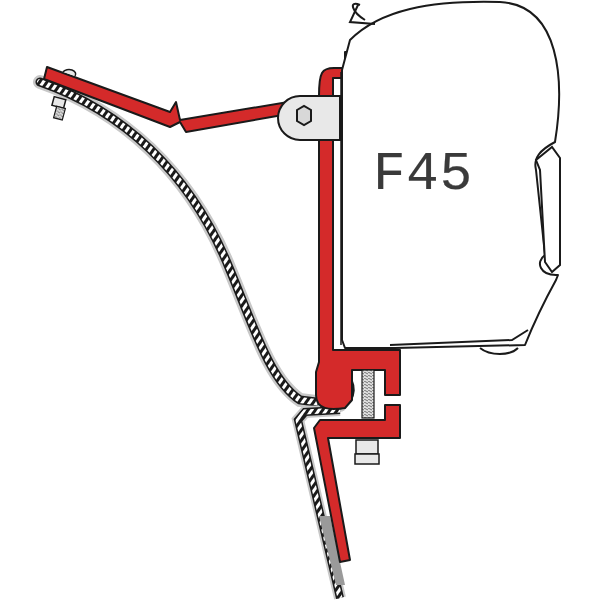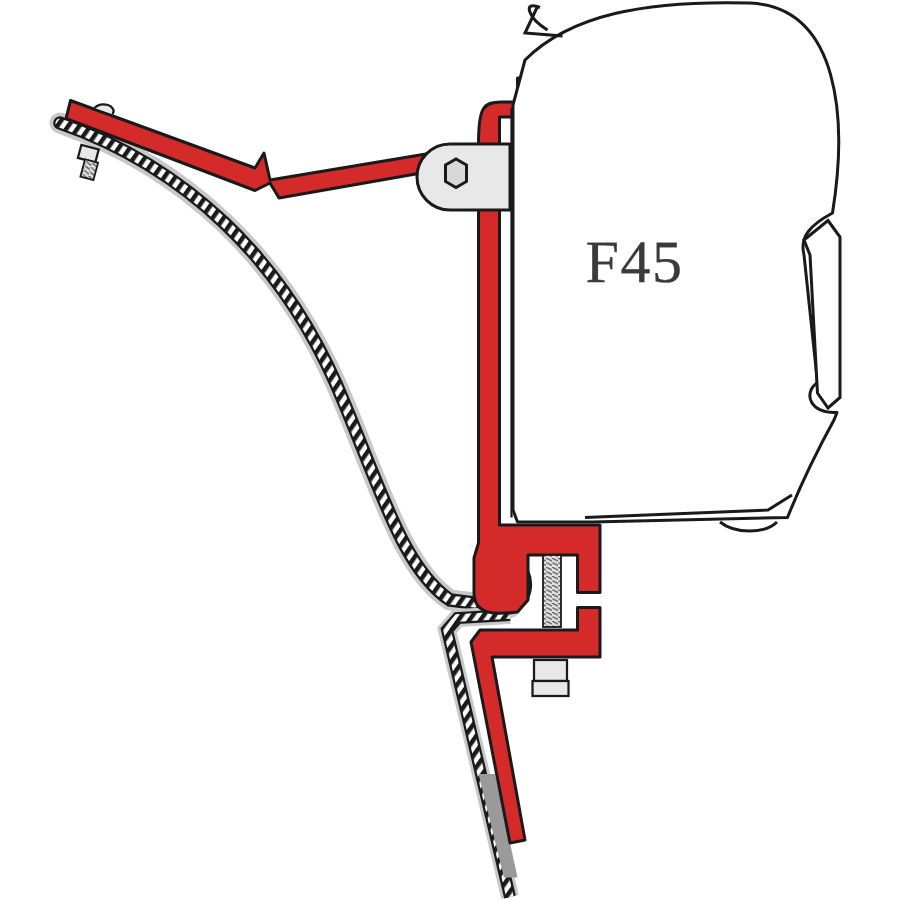--- a/index.html
+++ b/index.html
@@ -1,19 +1,19 @@
 <!DOCTYPE html>
 <html><head>
 <meta charset="utf-8">
 <style>
   html, body { margin: 0; padding: 0; background: #ffffff; }
   body { width: 600px; height: 600px; overflow: hidden; position: relative; font-family: "Liberation Sans", sans-serif; }
   #diagram { position: absolute; left: 0; top: 0; width: 600px; height: 600px; }
   .label { position: absolute; left: 368px; top: 145px; width: 110px; height: 60px;
-           font-family: Liberation Serif, serif; font-size: 40px; font-weight: 300;
+           font-family: Liberation Mono, monospace; font-size: 54px; font-weight: 300;
            color: #3a3a3a; letter-spacing: 1px; line-height: 60px; text-align: center;
            -webkit-text-stroke: 0.2px #3a3a3a; }
 </style>
 </head>
 <body>
 
 <svg id="diagram" viewBox="0 0 600 600" xmlns="http://www.w3.org/2000/svg">
   <defs>
     <pattern id="hatch" width="6" height="6" patternUnits="userSpaceOnUse" patternTransform="rotate(35)">
       <rect width="6" height="6" fill="#ffffff"></rect>

